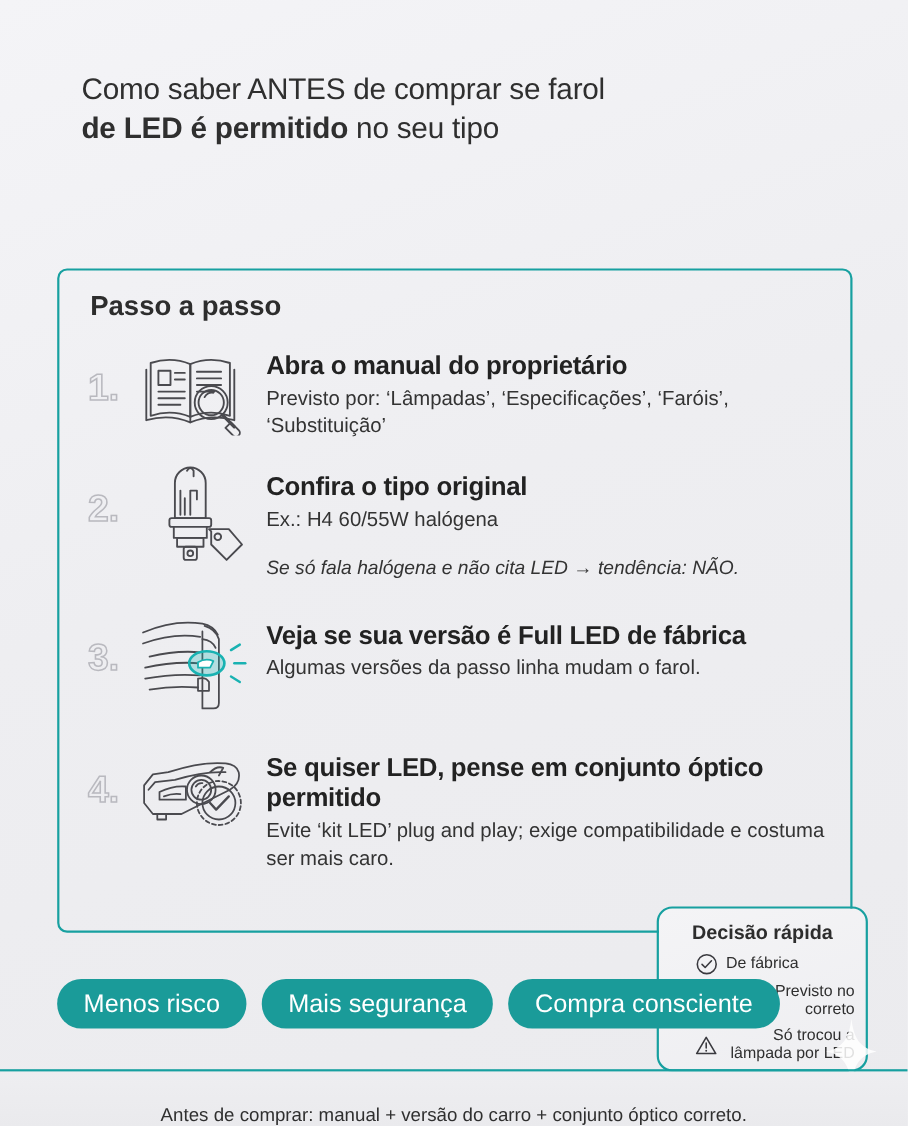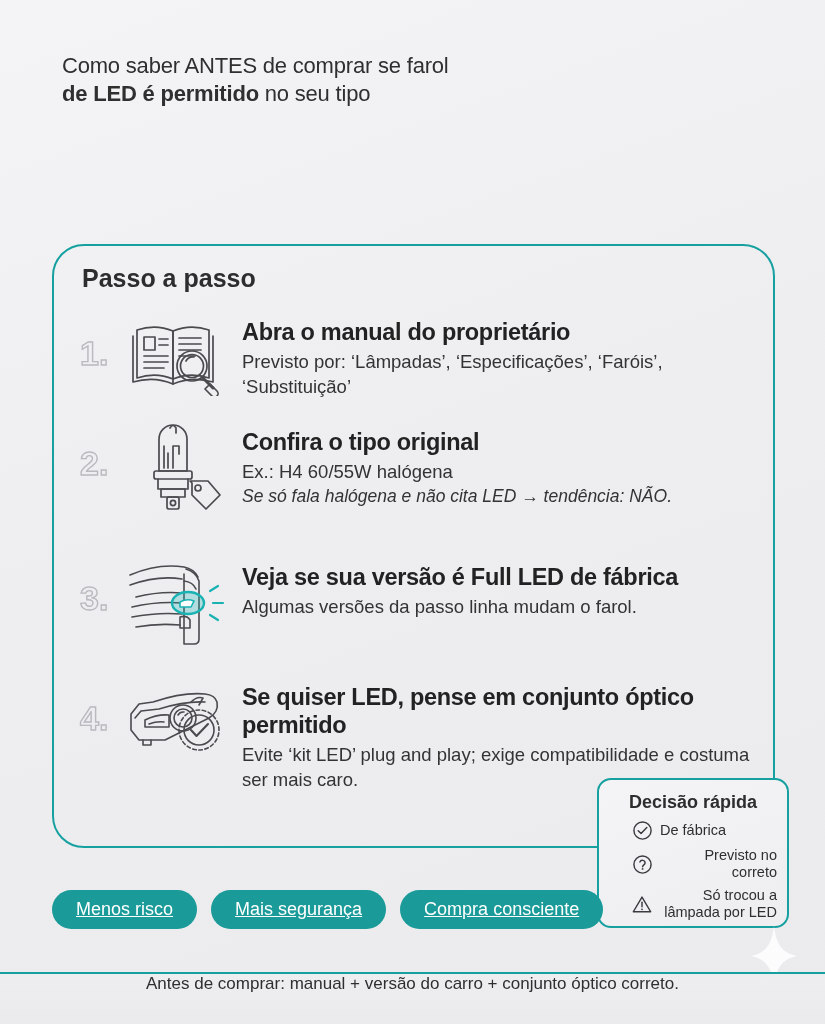--- a/index.html
+++ b/index.html
@@ -31,37 +31,37 @@
   }
   .title {
     font-size: 58px;
     font-weight: bold;
     color: #2d2d2d;
     letter-spacing: -1.2px;
     line-height: 1.05;
     margin: 0 0 10px 0;
   }
   .subtitle {
-    font-size: 22px;
+    font-size: 27px;
     color: #2f2f2f;
     line-height: 1.28;
-    margin: 0;
+    margin: 12px;
     letter-spacing: -0.2px;
   }
   .subtitle .sb-strong { font-weight: bold; }
 
   
   .card {
     position: absolute;
     left: 52px;
     top: 244px;
     width: 723px;
     height: 604px;
     border: 2px solid #17a0a0;
-    border-radius: 32px;
+    border-radius: 9px;
     box-sizing: border-box;
   }
   .card-title {
     position: absolute;
     left: 28px;
     top: 18px;
     font-size: 25px;
     font-weight: bold;
     color: #2d2d2d;
   }
@@ -113,33 +113,33 @@
     font-size: 18.5px;
     color: #333;
     line-height: 1.32;
     margin-top: 4px;
   }
   .step-note {
     font-size: 17.5px;
     color: #333;
     font-style: italic;
     line-height: 1.32;
-    margin-top: 0;
+    margin-top: 20px;
   }
 
   .s1 { height: 110px; }
   .s2 { height: 135px; }
   .s3 { height: 120px; }
   .s4 { height: 150px; }
 
   
   .decision {
     position: absolute;
     left: 597px;
-    top: 778px;
+    top: 824px;
     width: 192px;
     height: 150px;
     background: linear-gradient(160deg, #f4f4f6 0%, #eeeef1 100%);
     border: 2px solid #17a0a0;
     border-radius: 14px;
     box-sizing: border-box;
     padding: 12px 10px 10px 30px;
   }
   .decision-title {
     font-size: 18px;
@@ -171,38 +171,37 @@
   .pills {
     position: absolute;
     left: 52px;
     top: 890px;
     display: flex;
     gap: 14px;
   }
   .pill {
     background: #1a9b99;
     color: #ffffff;
-    font-size: 18px;
+    font-size: 23px;
     border-radius: 22px;
     padding: 9px 24px;
     white-space: nowrap;
-    text-decoration: underline;
   }
 
   
   .footer {
     position: absolute;
     left: 0;
     bottom: 0;
     width: 825px;
     height: 52px;
     border-top: 2px solid #17a0a0;
     box-sizing: border-box;
     display: flex;
-    align-items: flex-start;
+    align-items: flex-end;
     justify-content: center;
     background: linear-gradient(180deg, #eeeef1 0%, #eaeaed 100%);
   }
   .footer-text {
     font-size: 17px;
     color: #2f2f2f;
   }
   .sparkle {
     position: absolute;
     right: 28px;

